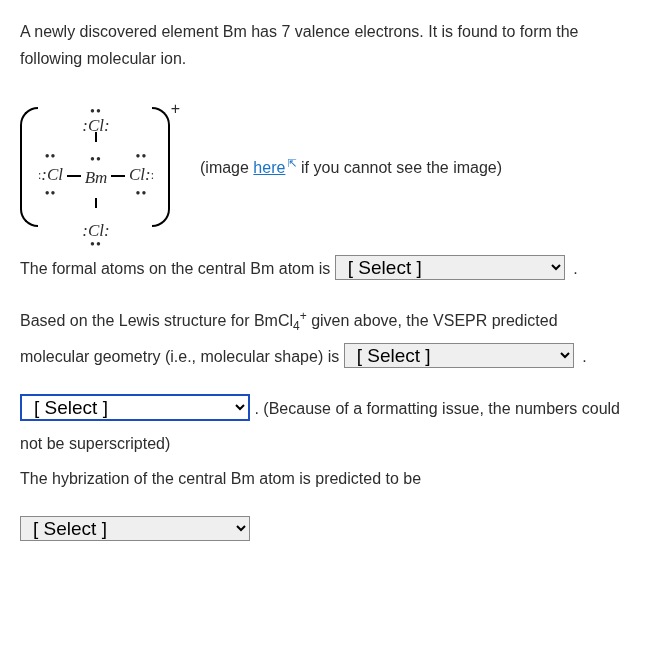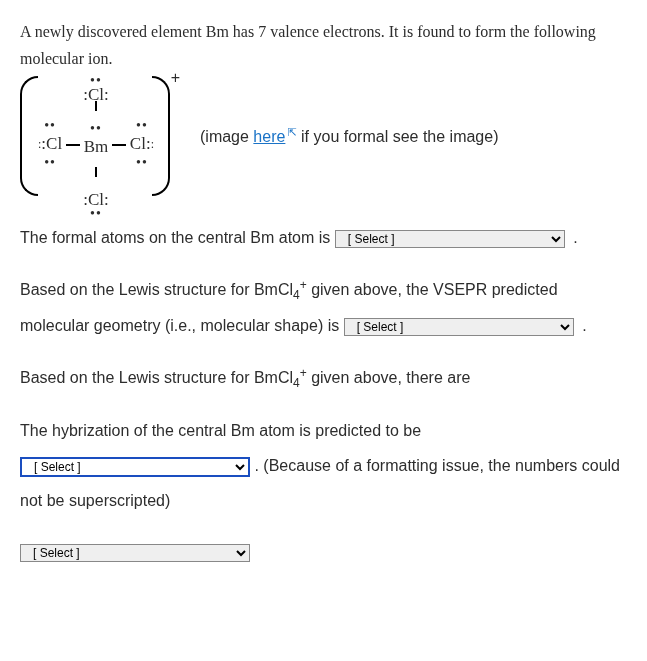--- a/index.html
+++ b/index.html
@@ -5,47 +5,47 @@
   * { box-sizing: border-box; }
   body {
     font-family: "Segoe UI", "Helvetica Neue", Arial, sans-serif;
     font-size: 16px;
     color: #2d2d2d;
     margin: 0;
     padding: 18px 20px;
     width: 647px;
     line-height: 1.8;
   }
-  .intro { line-height: 1.7; margin-bottom: 0; font-family: Liberation Serif, serif; }
+  .intro { line-height: 1.7; margin-bottom: 31px; }
   .row-image { display: flex; align-items: center; gap: 20px; margin-bottom: 18px; }
   .img-wrap { position: relative; width: 160px; height: 130px; }
   .bracket-l, .bracket-r {
     position: absolute; top: 4px; height: 120px; width: 18px;
     border: 2px solid #000;
   }
   .bracket-l { left: 0; border-right: none; border-radius: 18px 0 0 18px; }
   .bracket-r { right: 10px; border-left: none; border-radius: 0 18px 18px 0; }
   .plus { position: absolute; right: 0; top: -8px; font-size: 16px; font-weight: 500; }
   .lewis {
     position: absolute; left: 18px; right: 26px; top: 6px; bottom: 2px;
     font-family: "Times New Roman", serif; font-size: 17px;
   }
   .lew-row { text-align: center; height: 22px; line-height: 22px; }
   .middle { display: flex; justify-content: center; align-items: center; gap: 4px; }
   .bond-h { display: inline-block; width: 16px; height: 0; border-top: 2px solid #000; vertical-align: middle; }
   .bond-v { display: block; width: 0; height: 10px; border-left: 2px solid #000; margin: 1px auto; }
-  .atom { font-family: "Times New Roman", serif; font-weight: 500; }
+  .atom { font-family: "Times New Roman", serif; font-weight: 500; font-style: italic; }
   .dpair-h { font-size: 14px; line-height: 6px; display: block; text-align: center; letter-spacing: 1px; }
   .dpair-v { font-size: 12px; vertical-align: middle; }
   .atom-block { display: inline-block; text-align: center; vertical-align: middle; }
   .img-caption { font-size: 16px; }
   .img-caption a { color: #1a73c7; text-decoration: underline; text-align: right; }
   .ext-icon { font-size: 11px; color: #1a73c7; display: inline-block; vertical-align: super; margin-left: 2px; }
   select.sel {
-    font-size: 12px; padding: 0 8px; border: 1px solid #888;
+    font-size: 19px; padding: 0 8px; border: 1px solid #888;
     background: #efefef; min-width: 230px; max-width: 240px;
     font-family: inherit;
   }
   select.sel-focused { border: 2px solid #1a4ec0; background: #fff; }
   .sub { vertical-align: sub; font-size: 0.75em; }
   .sup { vertical-align: super; font-size: 0.75em; }
   .q-block { margin: 16px 0; }
   .q-block .line { line-height: 2.2; }
   .period { margin-left: 4px; }
 </style>
@@ -92,52 +92,49 @@
         </div>
       <div class="lew-row">
         <span class="atom-block">
           <span class="atom">:Cl:</span>
           <span class="dpair-h">••</span>
         </span>
       </div>
     </div>
   </div>
   <div class="img-caption">
-    <span>(image </span><a href="#">here</a><span class="ext-icon">⇱</span><span> if you formal see the image)</span>
+    <span>(image </span><a href="#">here</a><span class="ext-icon">⇱</span><span> if you cannot see the image)</span>
   </div>
 </div>
 
 <div class="q-block">
   <span class="line">
     <span>The formal atoms on the central Bm atom is </span>
     <select class="sel"><option>[ Select ]</option></select>
     <span class="period">.</span>
   </span>
 </div>
 
 <div class="q-block">
   <span class="line">
     <span>Based on the Lewis structure for </span><span><span>BmCl</span><span class="sub">4</span><span class="sup">+</span></span><span> given above, the VSEPR predicted molecular geometry (i.e., molecular shape) is </span>
     <select class="sel"><option>[ Select ]</option></select>
     <span class="period">.</span>
   </span>
 </div>
 
 <div class="q-block">
-  <div class="line">
-    <span>Based on the Lewis structure for </span><span><span>BmCl</span><span class="sub">4</span><span class="sup">+</span></span><span> given above, there are</span>
-  </div>
 </div>
 
 <div class="q-block">
-  <div class="line">The hybrization of the central Bm atom is predicted to be</div>
   <div class="line">
     <select class="sel sel-focused"><option>[ Select ]</option></select>
     <span> . (Because of a formatting issue, the numbers could not be superscripted)</span>
   </div>
+  <div class="line">The hybrization of the central Bm atom is predicted to be</div>
 </div>
 
 <div class="q-block">
   <div class="line">
     <select class="sel"><option>[ Select ]</option></select>
     
   </div>
 </div>
 
 </body></html>

